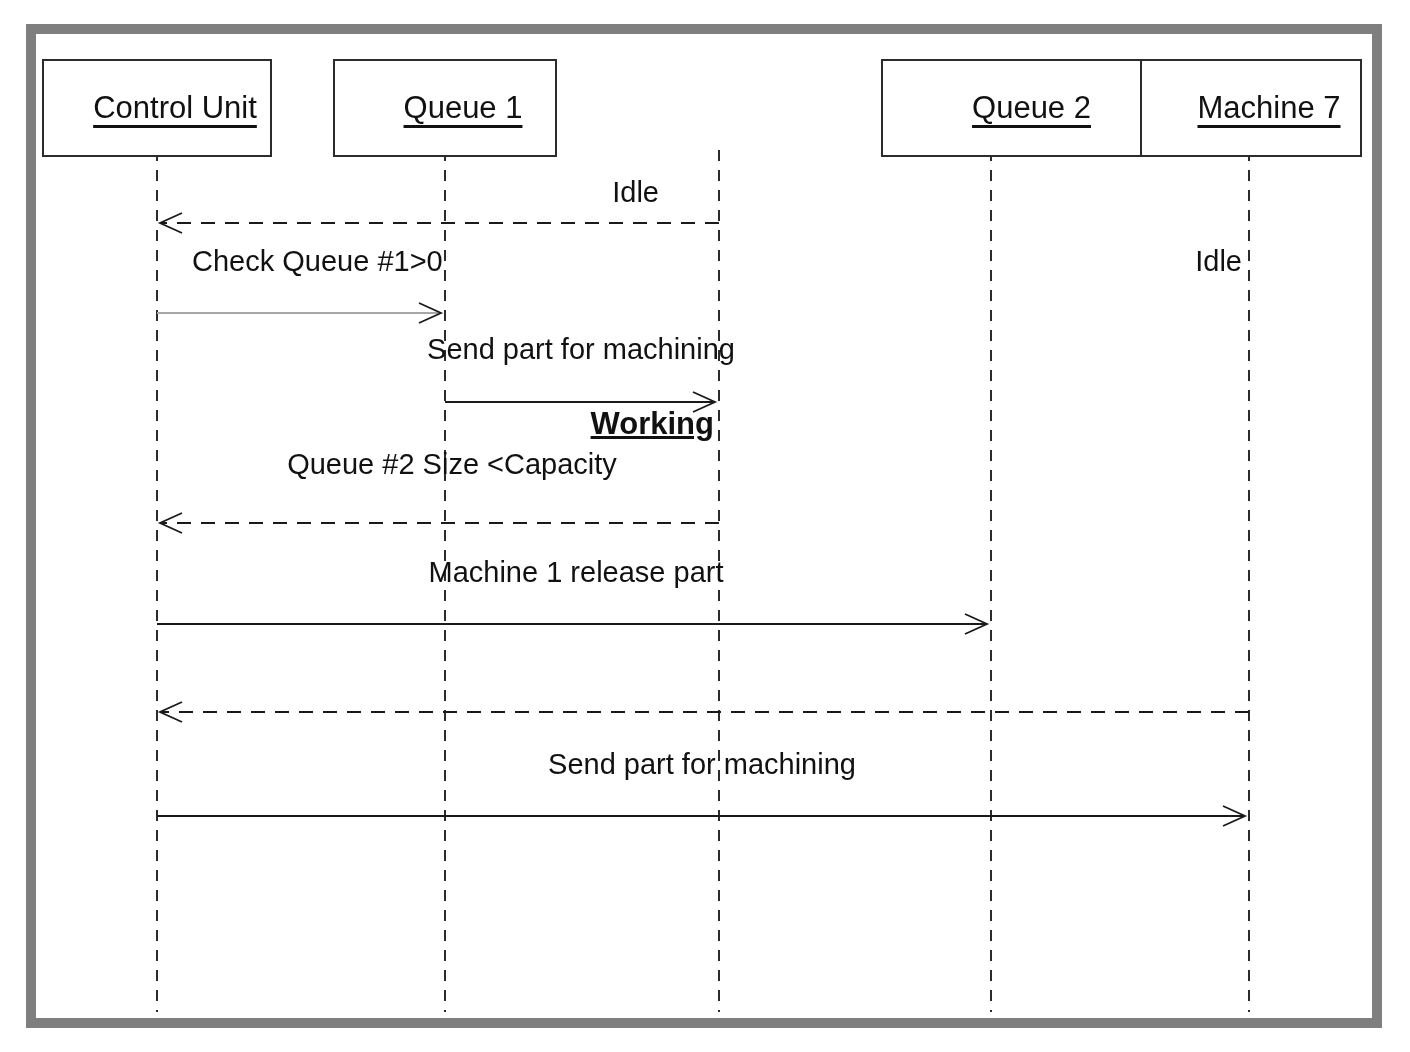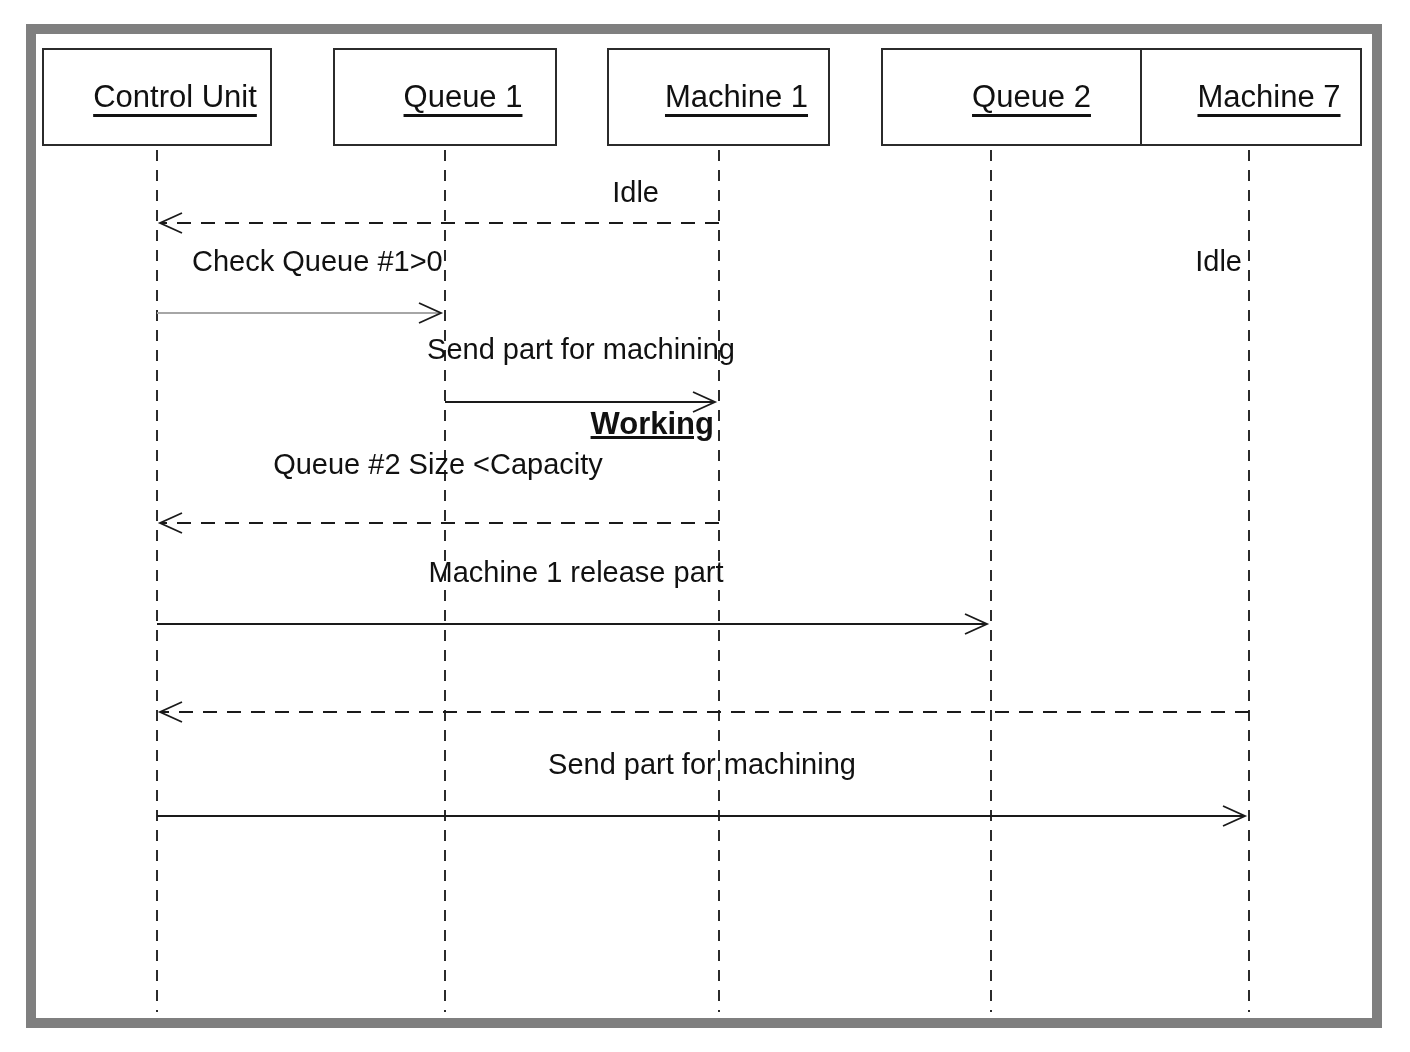--- a/index.html
+++ b/index.html
@@ -19,21 +19,21 @@
     position: absolute;
     left: 26px;
     top: 24px;
     width: 1336px;
     height: 984px;
     border: 10px solid #7f7f7f;
     background: #ffffff;
   }
   .participant-box {
     position: absolute;
-    top: 48px;
+    top: 59px;
     height: 98px;
     border: 2px solid #2b2b2b;
     background: #ffffff;
     display: flex;
     align-items: center;
     justify-content: center;
     box-sizing: border-box;
     padding-left: 36px;
   }
   .participant-label {
@@ -94,33 +94,30 @@
     <line x1="1249" y1="712" x2="160" y2="712" stroke="#1a1a1a" stroke-width="2" stroke-dasharray="14 10" marker-end="url(#openArrow)"></line>
     <line x1="157" y1="816" x2="1245" y2="816" stroke="#1a1a1a" stroke-width="2" marker-end="url(#openArrow)"></line>
   </svg>
 
   <div class="participant-box" style="left:42px; width:230px;">
     <span class="participant-label">Control Unit</span>
   </div>
   <div class="participant-box" style="left:333px; width:224px;text-align:center;">
     <span class="participant-label">Queue 1</span>
   </div>
-  <div class="participant-box" style="left:607px; width:223px;">
-    <span class="participant-label">Machine 1</span>
-  </div>
   <div class="participant-box" style="left:881px; width:265px;">
     <span class="participant-label">Queue 2</span>
   </div>
   <div class="participant-box" style="left:1140px; width:222px;">
     <span class="participant-label">Machine 7</span>
   </div>
 
   <div class="msg-label right-edge" style="left:659px; top:176px;">Idle</div>
   <div class="msg-label" style="left:160px; top:245px;margin-left:32px;">Check Queue #1&gt;0</div>
   <div class="msg-label centered" style="left:581px; top:333px;">Send part for machining</div>
-  <div class="msg-label centered" style="left:438px; top:448px;">Queue #2 Size &lt;Capacity</div>
+  <div class="msg-label centered" style="left:452px; top:448px;">Queue #2 Size &lt;Capacity</div>
   <div class="msg-label centered" style="left:576px; top:556px;">Machine 1 release part</div>
   <div class="msg-label centered" style="left:702px; top:748px;">Send part for machining</div>
 
   <div class="state-label bold right-edge" style="left:714px; top:406px;text-decoration:underline;">Working</div>
   <div class="state-label right-edge" style="left:1242px; top:245px;">Idle</div>
 
 </div>
 
 </body></html>

